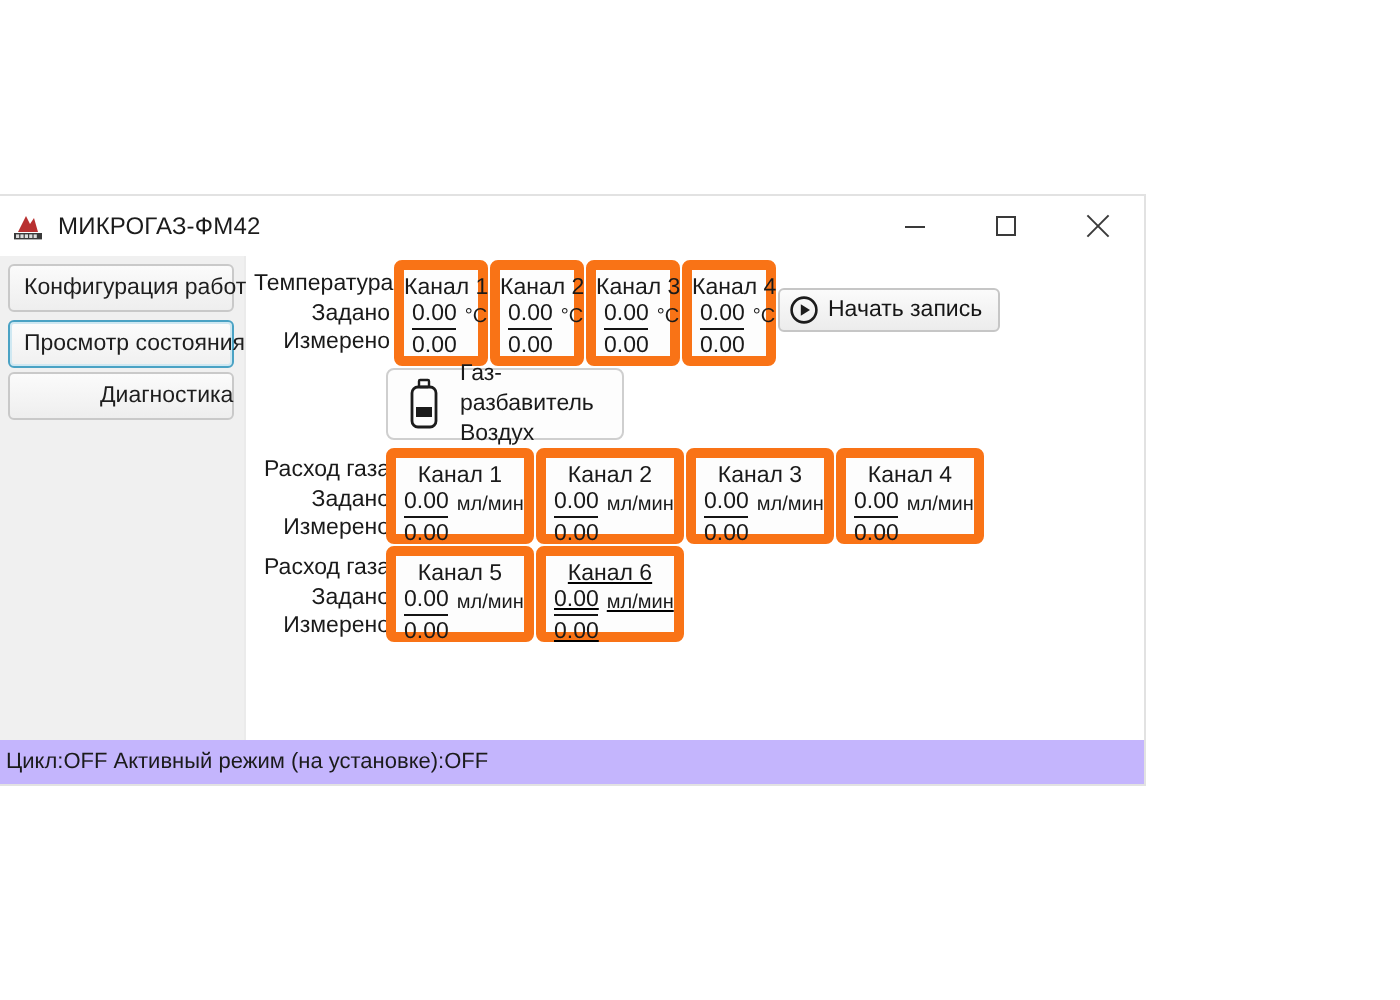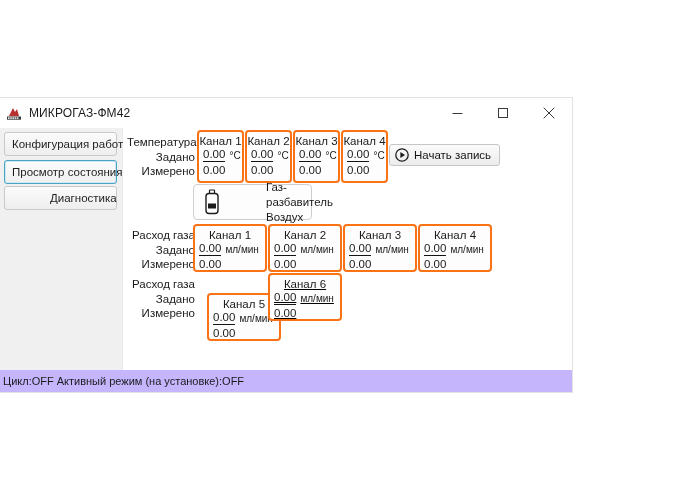--- a/index.html
+++ b/index.html
@@ -83,21 +83,21 @@
     position:absolute;
     text-align:right;
     font-size:11.5px;color:#1a1a1a;
     line-height:14.5px;
     white-space:nowrap;
   }
   
   .panel{
     position:absolute;
     background:#fdfdfd;
-    border:2px solid #f97316;
+    border:5px solid #f97316;
     border-radius:4px;
     box-sizing:border-box;
   }
   .panel .ch-title{
     text-align:center;font-size:11.5px;color:#1a1a1a;
     margin-top:3px;white-space:nowrap;
   }
   .panel .val-row{
     display:flex;align-items:flex-end;
     padding-left:4px;margin-top:1px;
@@ -112,21 +112,21 @@
     white-space:nowrap;
   }
   .panel .val-meas{
     font-size:11.5px;color:#1a1a1a;
     padding-left:4px;line-height:14px;margin-top:1px;
   }
   
   .diluter{
     position:absolute;
     background:#fdfdfd;border:1px solid #cfcfcf;border-radius:4px;
-    display:flex;align-items:center;box-sizing:border-box;gap:36px;
+    display:flex;align-items:center;box-sizing:border-box;
   }
   .cyl-icon{width:20px;height:26px;margin-left:8px;margin-right:8px;flex:none;}
   .diluter-text{font-size:11.5px;color:#1a1a1a;line-height:15px;}
   
   .rec-btn{
     position:absolute;
     height:22px;
     background:linear-gradient(#fbfbfb,#ececec);
     border:1px solid #c6c6c6;border-radius:3px;
     display:flex;align-items:center;
@@ -290,21 +290,21 @@
         </div>
         <div class="val-meas">0.00</div>
       </div>
 
       <div class="rowlabels" style="left:4px;top:149px;width:68px;">
         <div>Расход газа</div>
         <div>Задано</div>
         <div>Измерено</div>
       </div>
 
-      <div class="panel" style="left:84px;top:145px;width:74px;height:48px;margin-top:20px;">
+      <div class="panel" style="left:70px;top:145px;width:74px;height:48px;">
         <div class="ch-title">Канал 5</div>
         <div class="val-row">
           <span class="val-set">0.00</span>
           <span class="unit">мл/мин</span>
         </div>
         <div class="val-meas">0.00</div>
       </div>
       <div class="panel" style="left:145px;top:145px;width:74px;height:48px;text-decoration:underline;">
         <div class="ch-title">Канал 6</div>
         <div class="val-row">

